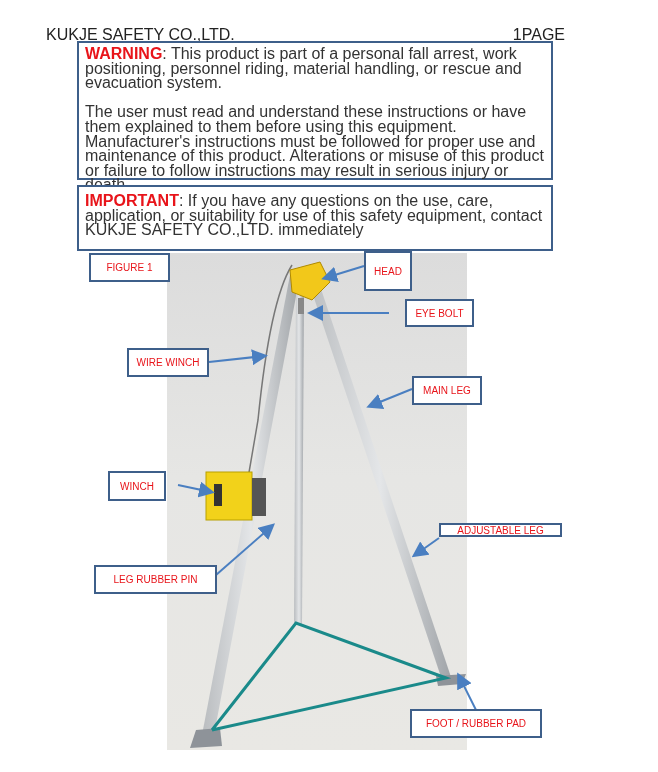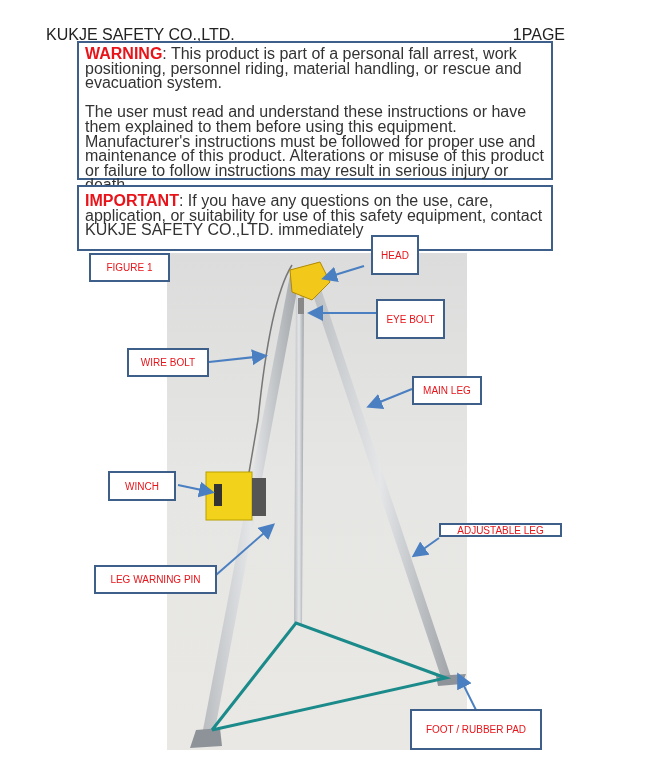--- a/index.html
+++ b/index.html
@@ -68,20 +68,20 @@
   <line x1="389" y1="313" x2="311" y2="313" stroke="#4a7fc1" stroke-width="2" marker-end="url(#ah)"></line>
   <line x1="209" y1="362" x2="264" y2="356" stroke="#4a7fc1" stroke-width="2" marker-end="url(#ah)"></line>
   <line x1="412" y1="389" x2="370" y2="406" stroke="#4a7fc1" stroke-width="2" marker-end="url(#ah)"></line>
   <line x1="178" y1="485" x2="211" y2="492" stroke="#4a7fc1" stroke-width="2" marker-end="url(#ah)"></line>
   <line x1="439" y1="538" x2="415" y2="555" stroke="#4a7fc1" stroke-width="2" marker-end="url(#ah)"></line>
   <line x1="216" y1="575" x2="272" y2="526" stroke="#4a7fc1" stroke-width="2" marker-end="url(#ah)"></line>
   <line x1="477" y1="712" x2="459" y2="676" stroke="#4a7fc1" stroke-width="2" marker-end="url(#ah)"></line>
 </svg>
 
 <div class="lbl" style="left:89px;top:253px;width:81px;height:29px;">FIGURE 1</div>
-<div class="lbl" style="left:364px;top:235px;width:48px;height:40px;margin-left:7px;">HEAD</div>
-<div class="lbl" style="left:376px;top:299px;width:69px;height:40px;">EYE BOLT</div>
-<div class="lbl" style="left:127px;top:348px;width:82px;height:29px;">WIRE BOLT</div>
+<div class="lbl" style="left:364px;top:251px;width:48px;height:40px;">HEAD</div>
+<div class="lbl" style="left:405px;top:299px;width:69px;height:28px;">EYE BOLT</div>
+<div class="lbl" style="left:127px;top:348px;width:82px;height:29px;">WIRE WINCH</div>
 <div class="lbl" style="left:412px;top:376px;width:70px;height:29px;">MAIN LEG</div>
-<div class="lbl" style="left:108px;top:471px;width:68px;height:30px;">WINCH</div>
+<div class="lbl" style="left:108px;top:471px;width:58px;height:30px;">WINCH</div>
 <div class="lbl" style="left:439px;top:523px;width:123px;height:14px;">ADJUSTABLE LEG</div>
-<div class="lbl" style="left:94px;top:565px;width:123px;height:29px;">LEG WARNING PIN</div>
-<div class="lbl" style="left:410px;top:709px;width:132px;height:41px;">FOOT / RUBBER PAD</div>
+<div class="lbl" style="left:94px;top:565px;width:123px;height:29px;">LEG RUBBER PIN</div>
+<div class="lbl" style="left:410px;top:709px;width:132px;height:29px;">FOOT / RUBBER PAD</div>
 
 </body></html>

